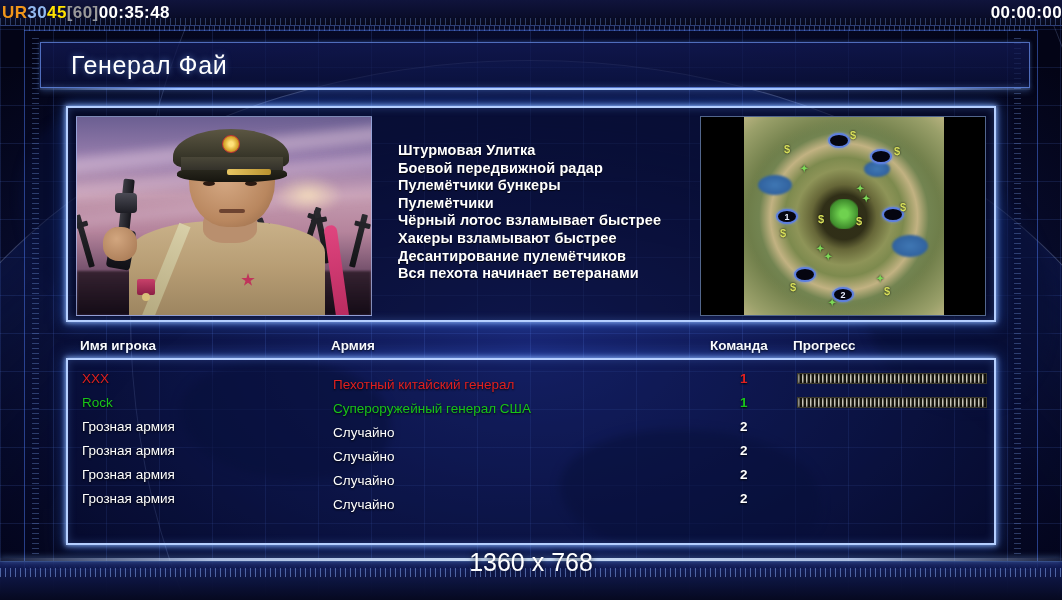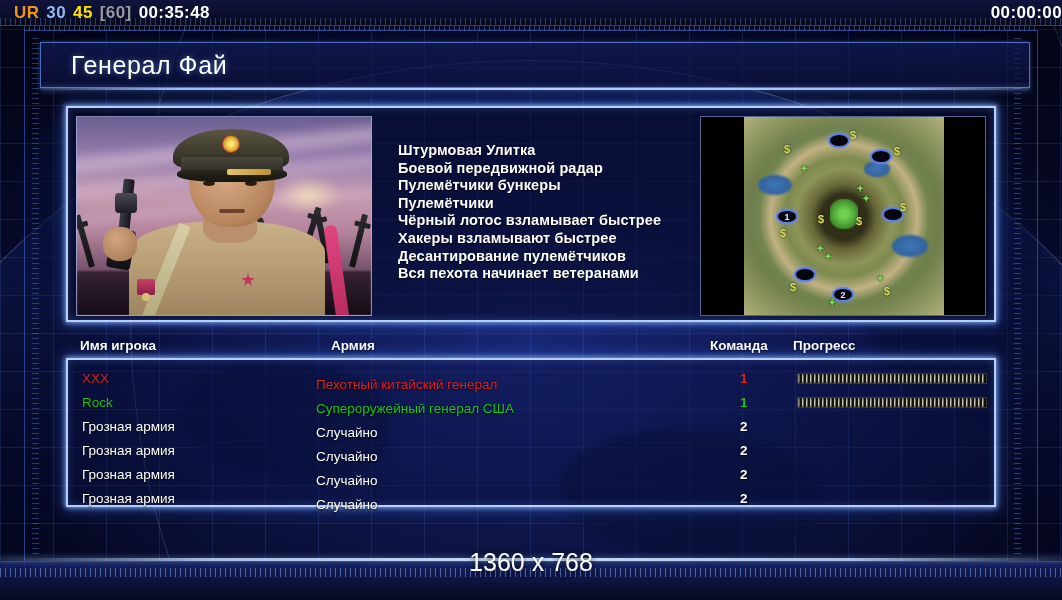--- a/index.html
+++ b/index.html
@@ -53,21 +53,21 @@
   .topbar {
     position: absolute; left: 0; top: 0;
     width: 1062px; height: 26px;
     background: linear-gradient(180deg, #10143c 0%, #0a0d2c 60%, #060819 100%);
     border-bottom: 1px solid rgba(100,140,230,0.35);
     display: flex; align-items: center;
     font-weight: bold; font-size: 17px;
     letter-spacing: 0.4px;
     z-index: 40;
   }
-  .topbar .left { padding-left: 14px; display: flex; gap: 7px; align-items: baseline; justify-content: flex-end; }
+  .topbar .left { padding-left: 2px; display: flex; align-items: baseline; justify-content: flex-end; }
   .topbar .right { margin-left: auto; }
   .tb-ur    { color: #f0951a; }
   .tb-ping  { color: #93b9f0; }
   .tb-cur   { color: #ffe300; }
   .tb-max   { color: #9a9a9a; }
   .tb-time  { color: #ffffff; }
   .tb-clock { color: #ffffff; }
   .topbar-ticks {
     position: absolute; left: 0; bottom: 0; width: 100%; height: 7px;
     background-image: repeating-linear-gradient(90deg, rgba(120,160,240,0.45) 0 1px, transparent 1px 5px);
@@ -357,40 +357,40 @@
     text-shadow: 0 1px 2px rgba(0,0,0,0.9);
   }
   .list-headers .h { position: absolute; top: 0; white-space: nowrap; }
   .h-name { left: 14px; }
   .h-army { left: 265px; }
   .h-team { left: 644px; }
   .h-prog { left: 727px; }
 
   .list-panel {
     position: absolute; left: 66px; top: 358px;
-    width: 930px; height: 149px;
+    width: 930px; height: 187px;
     border: 2px solid #b5cfff;
     background: rgba(10,18,66,0.35);
     box-shadow:
       0 0 5px 1px rgba(150,190,255,0.8),
       0 0 14px 2px rgba(60,120,250,0.45),
       inset 0 0 8px rgba(110,160,255,0.25);
     z-index: 12;
   }
   .row {
     position: relative;
     height: 24px;
     display: flex; align-items: center;
     font-size: 13.5px;
     text-shadow: 0 1px 2px rgba(0,0,0,0.9);
     white-space: nowrap;
   }
   .rows-wrap { position: absolute; left: 0; top: 6px; width: 100%; }
   .c-name { position: absolute; left: 14px; }
-  .c-army { position: absolute; left: 248px; margin-top: 12px; }
+  .c-army { position: absolute; left: 265px; margin-top: 12px; }
   .c-team { position: absolute; left: 672px; font-weight: bold; }
   .c-prog { position: absolute; left: 729px; width: 190px; height: 11px; }
   .pbar {
     width: 100%; height: 100%;
     background-color: #1b1a12;
     background-image: repeating-linear-gradient(90deg,
         #c9c6ba 0px, #c9c6ba 1px,
         #6e6c62 1px, #6e6c62 2px,
         #15140e 2px, #15140e 4px);
     border: 1px solid #3a382c;

